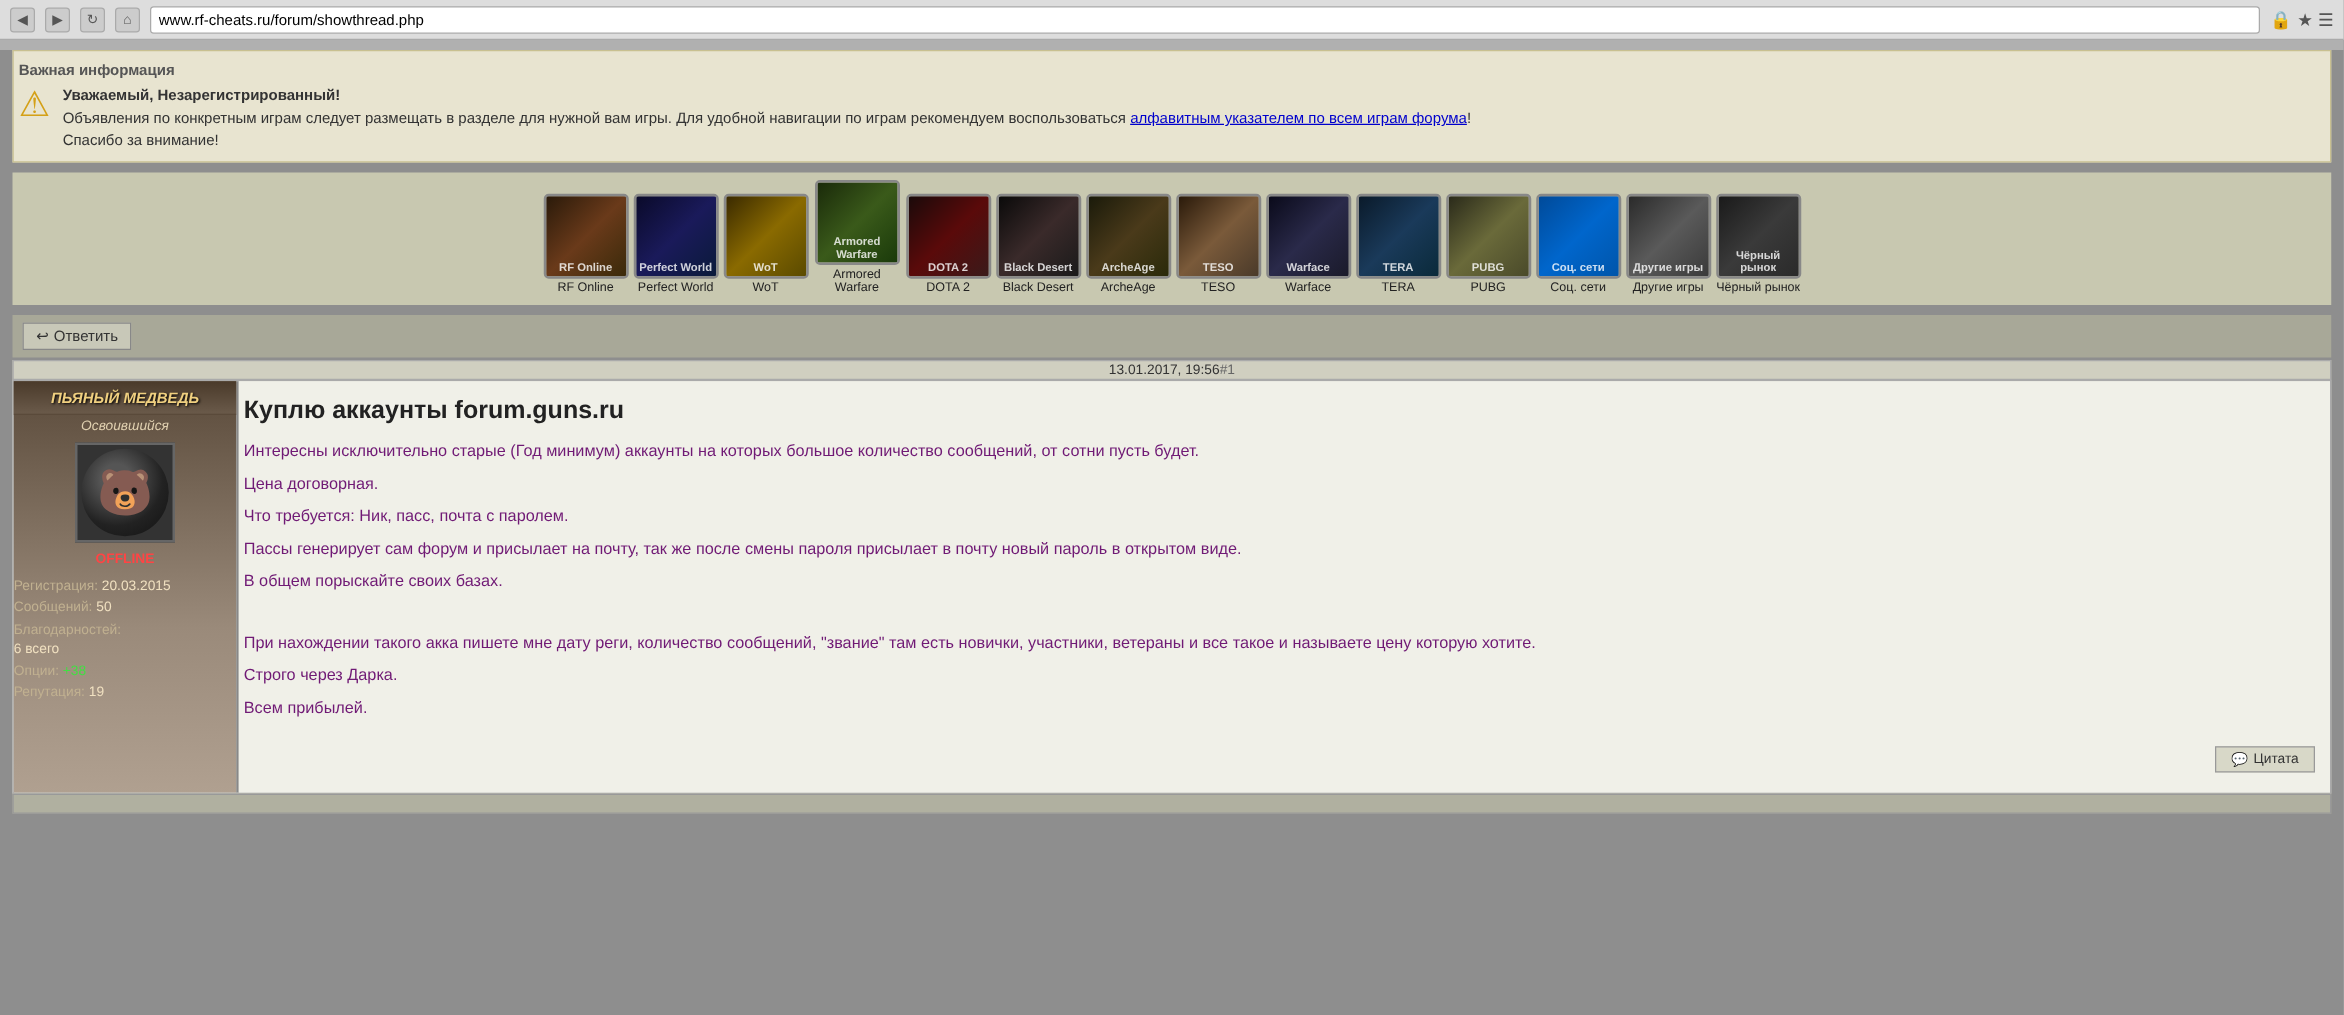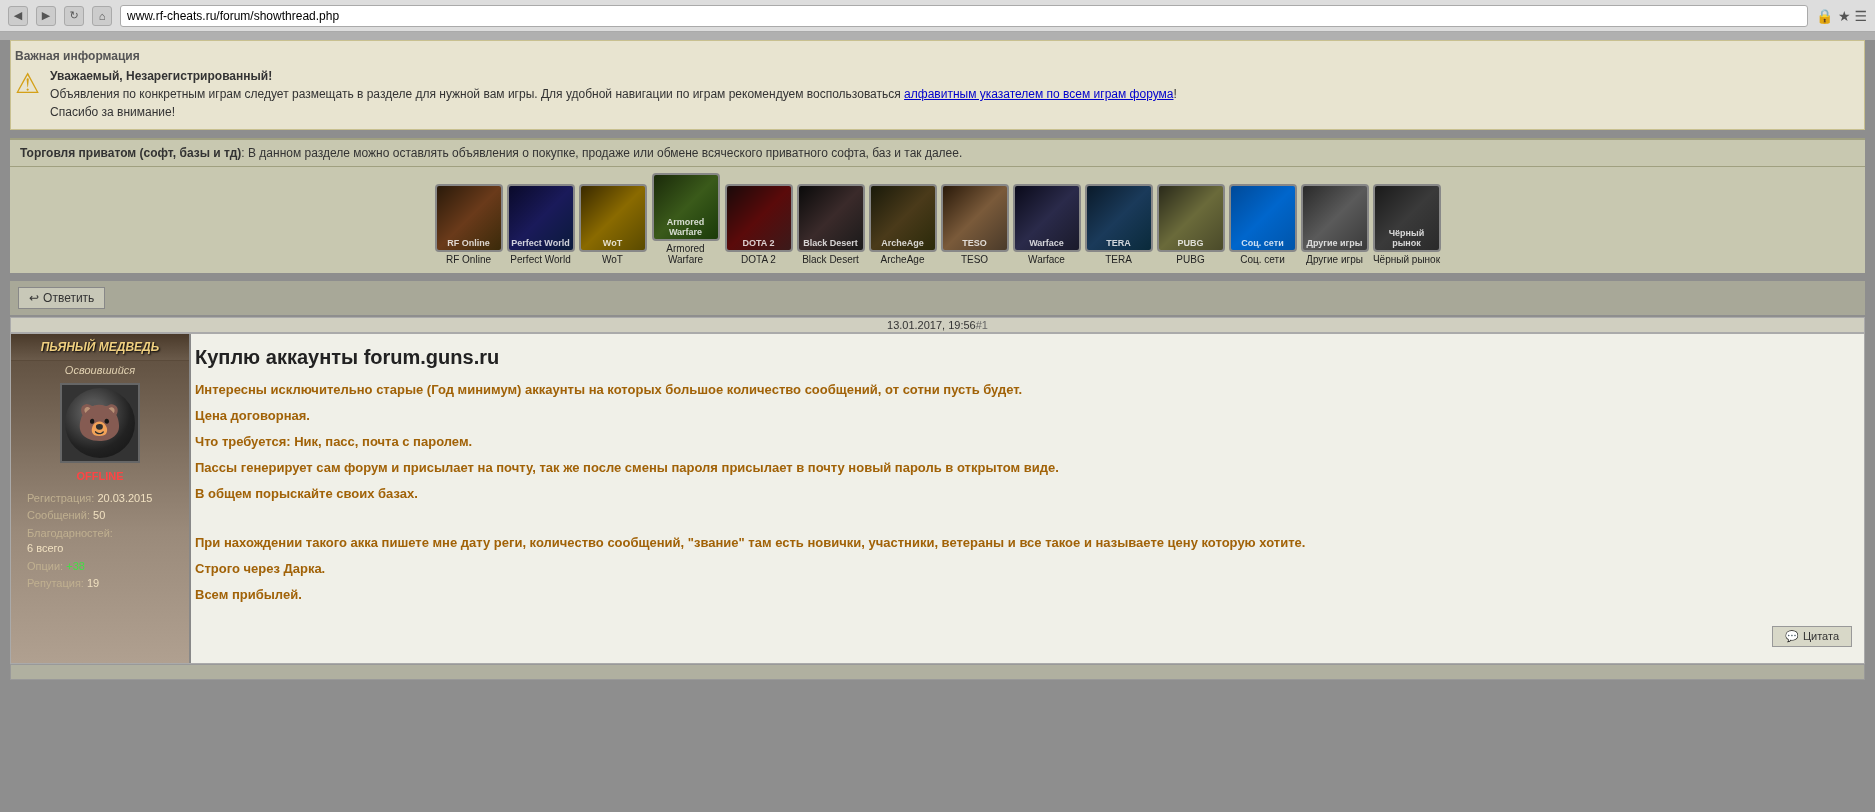--- a/index.html
+++ b/index.html
@@ -281,21 +281,21 @@
       font-size: 36px;
     }
     .user-status {
       font-size: 11px;
       color: #ff4444;
       font-weight: bold;
       margin: 3px 0;
     }
     .user-meta {
       width: 100%;
-      padding: 4px 16px;
+      padding: 4px 0;
     }
     .user-meta-row {
       font-size: 11px;
       color: #e0d0b0;
       margin: 2px 0;
       line-height: 1.4;
     }
     .user-meta-label {
       color: #c0b090;
     }
@@ -318,22 +318,21 @@
     }
     .post-title {
       font-size: 20px;
       font-weight: bold;
       color: #222;
       margin-bottom: 10px;
     }
     .post-body {
       font-size: 13px;
       line-height: 1.7;
-      color: #a16207;
-      font-weight: bold;
+      color: #701a75;
     }
     .post-body p {
       margin-bottom: 4px;
     }
     .post-footer {
       display: flex;
       justify-content: flex-end;
       margin-top: 16px;
       padding: 4px 8px;
     }
@@ -380,23 +379,20 @@
     <div class="banner-content">
       <div class="warning-icon">⚠</div>
       <div class="banner-text">
         <span class="banner-bold">Уважаемый, Незарегистрированный!</span><br>
         <span>Объявления по конкретным играм следует размещать в разделе для нужной вам игры. Для удобной навигации по играм рекомендуем воспользоваться </span><a href="#">алфавитным указателем по всем играм форума</a><span>!</span><br>
         <span>Спасибо за внимание!</span>
       </div>
     </div>
   </div>
 
-  <div class="section-header">
-    <strong>Торговля приватом (софт, базы и тд)</strong><span>: В данном разделе можно оставлять объявления о покупке, продаже или обмене всяческого приватного софта, баз и так далее.</span>
-  </div>
 
   <div class="game-icons-container">
     <div class="game-icons-row" id="game-icons-row">
     <div class="game-icon-item">
       <div class="game-icon-img gi-rf">
         <span class="gi-label-overlay">RF Online</span>
       </div>
       <div class="game-icon-label">RF Online</div>
     </div>
         <div class="game-icon-item">

